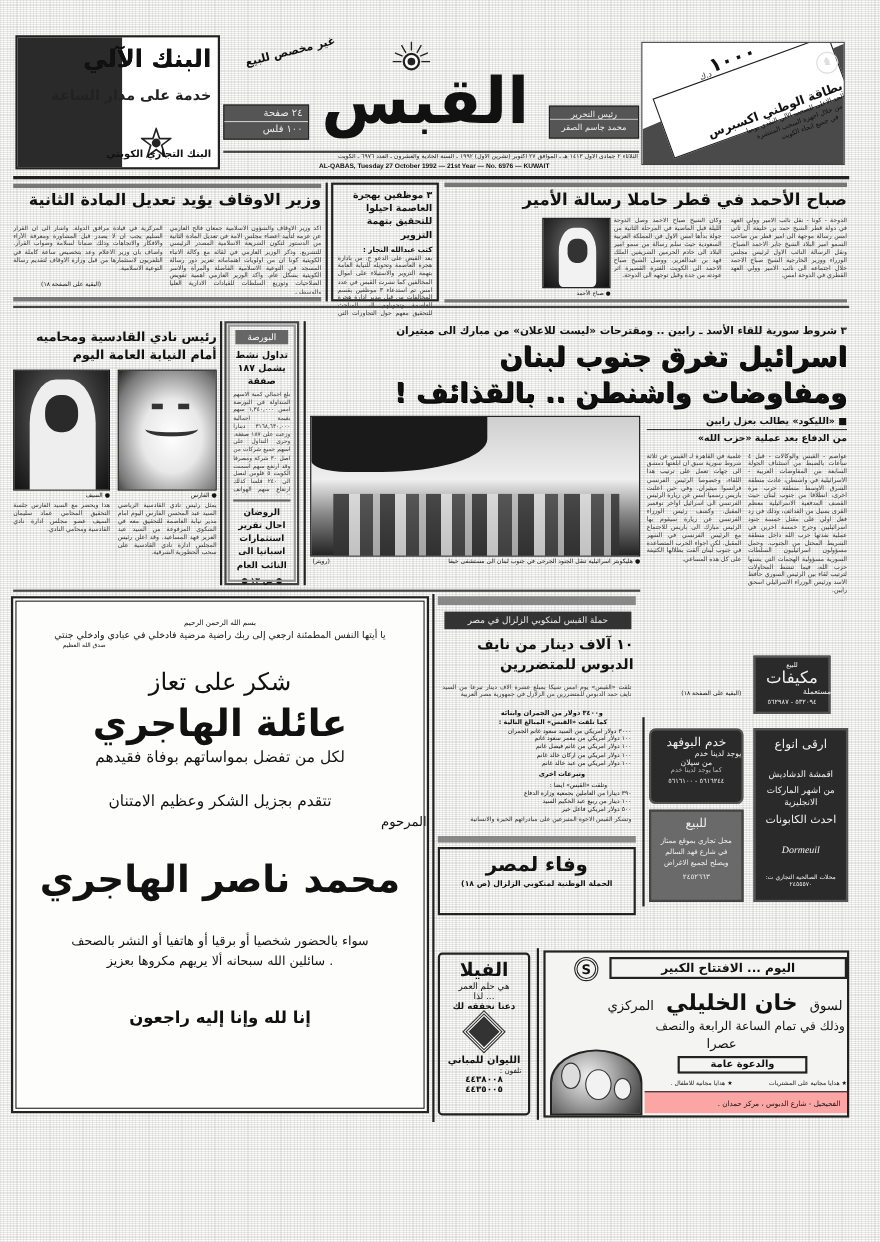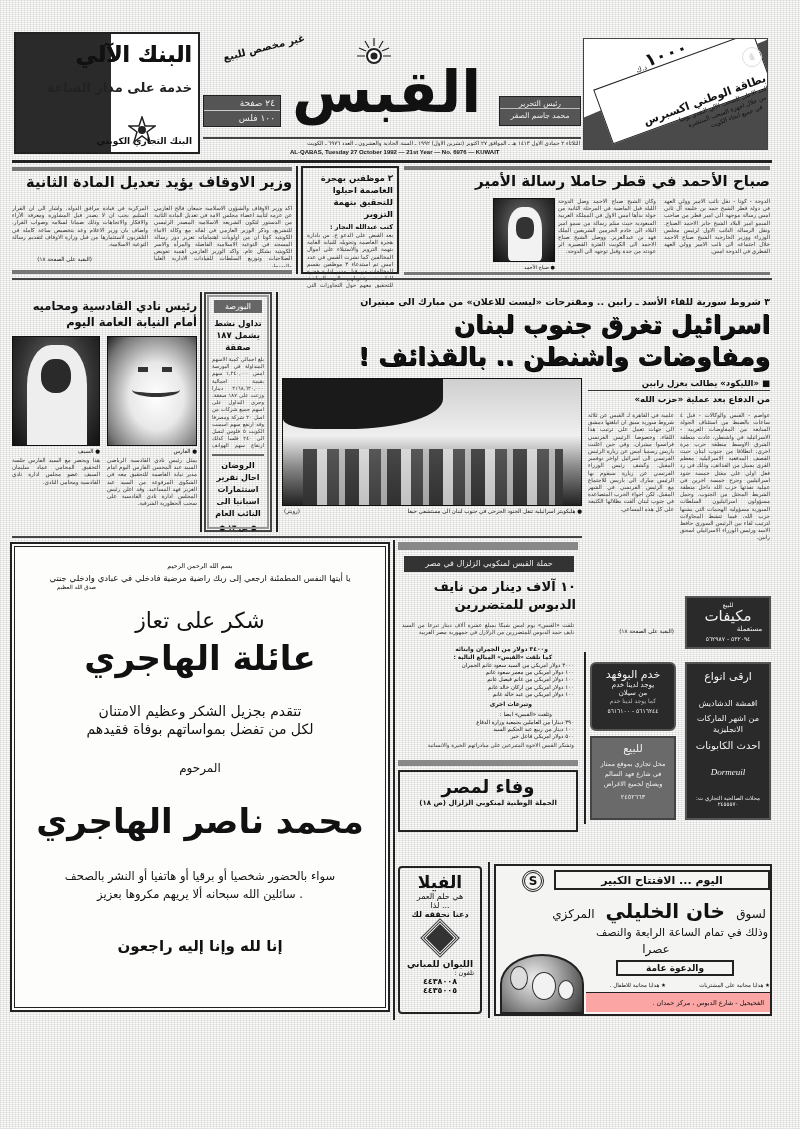--- a/index.html
+++ b/index.html
@@ -152,23 +152,23 @@
   <div class="abs rtl" style="left:588px;top:628px;width:86px;font-size:5.5px;">(البقية على الصفحة ١٨)</div>
 
   <div class="abs hrthin" style="left:12px;top:536px;width:570px;height:2px;"></div>
 
   <div class="abs" style="left:10px;top:542px;width:380px;height:470px;border:2px solid #222;outline:1px solid #222;outline-offset:-5px;background:#fdfdfc;">
     <div class="center" style="font-size:6.5px;margin-top:18px;">بسم الله الرحمن الرحيم</div>
     <div class="center" style="font-size:8.5px;margin-top:3px;direction:rtl;">يا أيتها النفس المطمئنة ارجعي إلى ربك راضية مرضية فادخلي في عبادي وادخلي جنتي</div>
     <div class="rtl" style="font-size:5.5px;margin:1px 0 0;padding-right:292px;">صدق الله العظيم</div>
     <div class="center" style="font-size:22px;margin-top:18px;">شكر على تعاز</div>
     <div class="center hdl" style="font-size:34px;line-height:42px;margin-top:4px;">عائلة الهاجري</div>
+    <div class="center" style="font-size:14px;margin-top:2px;">لكل من تفضل بمواساتهم بوفاة فقيدهم</div>
     <div class="center" style="font-size:14px;margin-top:24px;">تتقدم بجزيل الشكر وعظيم الامتنان</div>
-    <div class="center" style="font-size:14px;margin-top:2px;">لكل من تفضل بمواساتهم بوفاة فقيدهم</div>
-    <div class="center" style="font-size:12px;margin-top:24px;">المرحوم</div>
+    <div class="center" style="font-size:12px;margin-top:3px;text-align:right;">المرحوم</div>
     <div class="center hdl" style="font-size:34px;line-height:44px;margin-top:24px;">محمد ناصر الهاجري</div>
     <div class="center" style="font-size:11.5px;margin-top:26px;">سواء بالحضور شخصيا أو برقيا أو هاتفيا أو النشر بالصحف</div>
     <div class="center" style="font-size:11.5px;margin-top:4px;">سائلين الله سبحانه ألا يريهم مكروها بعزيز .</div>
     <div class="center hdl" style="font-size:15px;margin-top:36px;">إنا لله وإنا إليه راجعون</div>
   </div>
 
   <div class="abs vr" style="left:393px;top:540px;height:480px;"></div>
 
   <div class="abs" style="left:398px;top:542px;width:180px;height:8px;background:#888;"></div>
   <div class="abs" style="left:404px;top:556px;width:170px;height:16px;background:#333;color:#eee;font-size:8px;line-height:16px;text-align:center;">حملة القبس لمنكوبي الزلزال في مصر</div>
@@ -194,30 +194,30 @@
   <div class="abs" style="left:398px;top:760px;width:180px;height:6px;background:#888;"></div>
 
   <div class="abs" style="left:398px;top:770px;width:180px;height:62px;border:2px solid #222;">
     <div class="center hdl" style="font-size:18px;margin-top:4px;">وفاء لمصر</div>
     <div class="center bold" style="font-size:7px;margin-top:2px;">الحملة الوطنية لمنكوبي الزلزال (ص ١٨)</div>
   </div>
 
   <div class="abs vr" style="left:584px;top:652px;height:172px;"></div>
   <div class="abs vr" style="left:680px;top:540px;height:0;"></div>
 
-  <div class="abs dark" style="left:685px;top:596px;width:86px;height:53px;border:2px solid #555;">
+  <div class="abs dark" style="left:685px;top:596px;width:70px;height:53px;border:2px solid #555;">
     <div class="center" style="font-size:6px;margin-top:3px;">للبيع</div>
     <div class="center" style="font-size:15px;line-height:17px;">مكيفات</div>
     <div class="center" style="font-size:7px;padding-left:43px;">مستعملة</div>
     <div class="center" style="font-size:6px;margin-top:2px;">٥٣٢٠٩٤ - ٥٦٢٩٨٧</div>
   </div>
 
   <div class="abs dark" style="left:590px;top:662px;width:86px;height:69px;border-radius:6px;border:2px solid #555;">
     <div class="center" style="font-size:11px;margin-top:4px;">خدم البوفهد</div>
-    <div class="center" style="font-size:7px;">يوجد لدينا خدم</div>
+    <div class="center" style="font-size:7px;text-align:right;">يوجد لدينا خدم</div>
     <div class="center" style="font-size:7px;">من سيلان</div>
     <div class="center" style="font-size:6px;color:#bbb;">كما يوجد لدينا خدم</div>
     <div class="center" style="font-size:6px;margin-top:3px;">٥٦١٦٢٤٤ - ٥٦١٦١٠٠</div>
   </div>
 
   <div class="abs grey" style="left:590px;top:736px;width:86px;height:84px;border:2px solid #444;">
     <div class="center" style="font-size:11px;margin-top:4px;">للبيع</div>
     <div class="center" style="font-size:6.5px;line-height:10px;margin:4px 4px 0;direction:rtl;">محل تجاري بموقع ممتاز في شارع فهد السالم ويصلح لجميع الاغراض</div>
     <div class="center" style="font-size:6.5px;margin-top:4px;">٢٤٥٢٦٦٣</div>
   </div>

